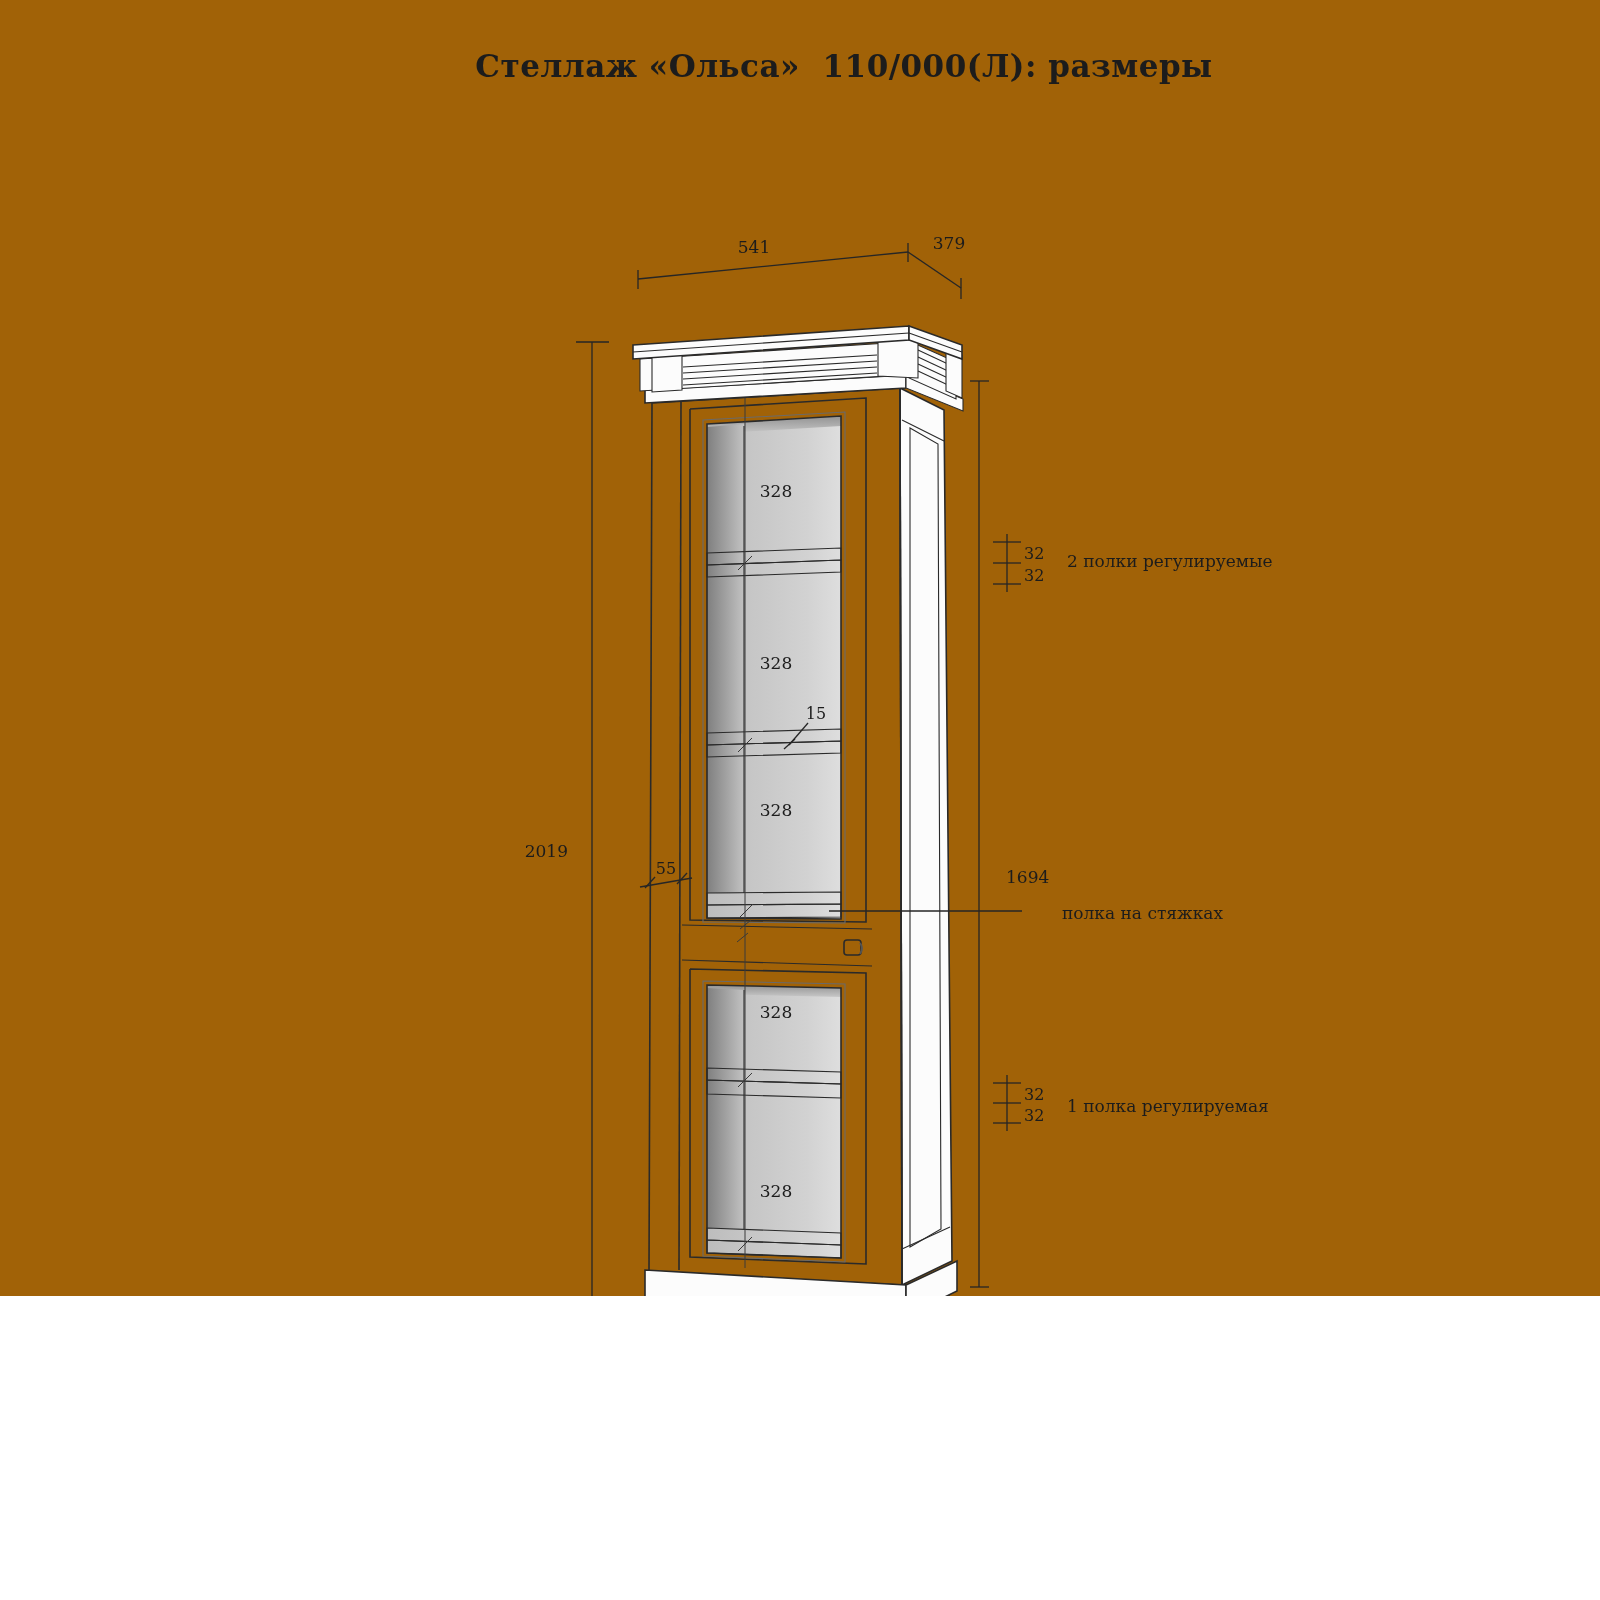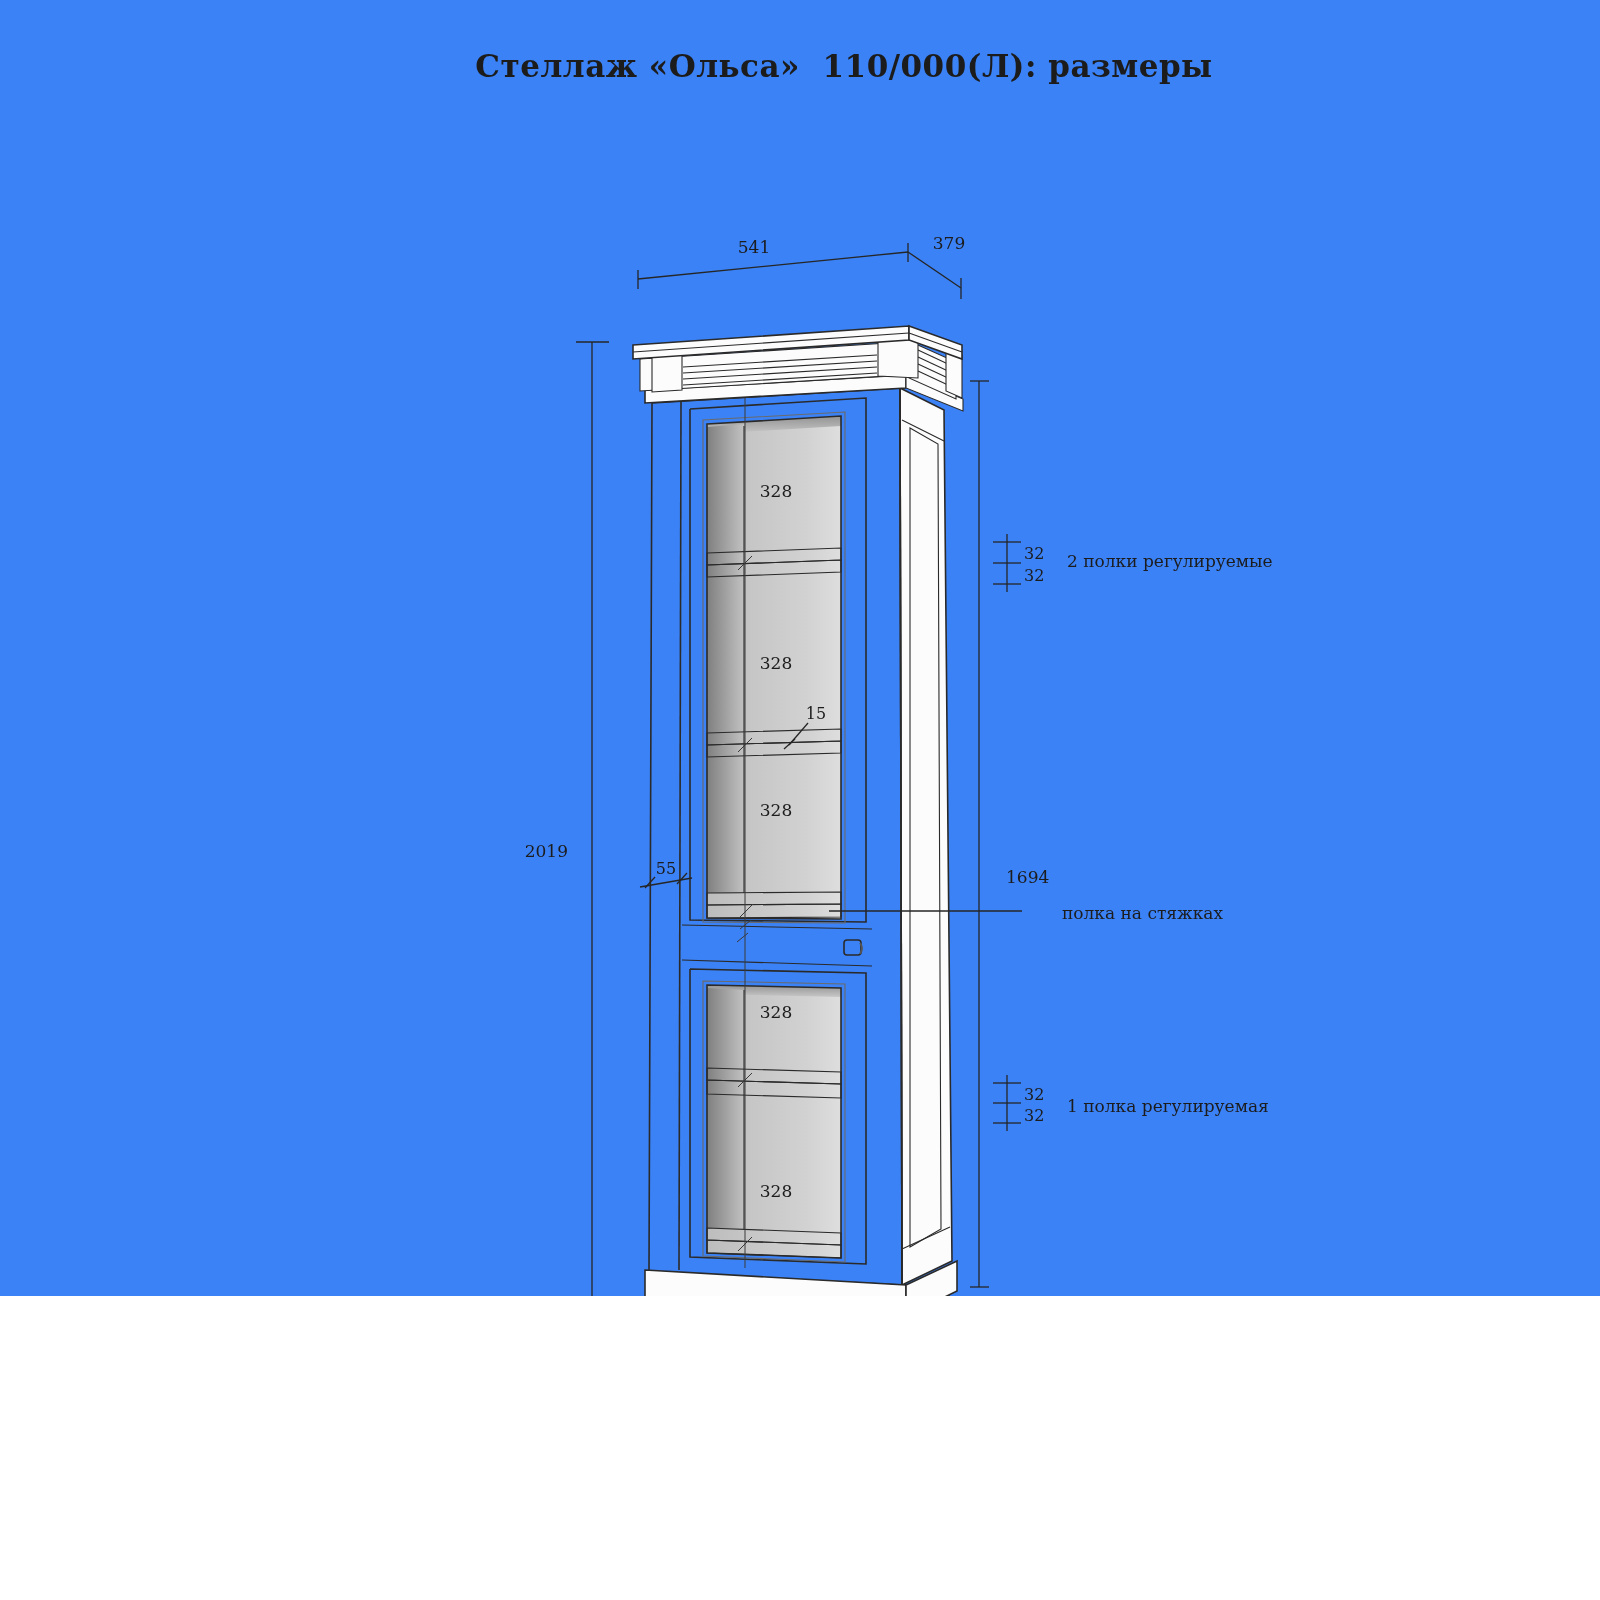--- a/index.html
+++ b/index.html
@@ -1,16 +1,16 @@
 <!DOCTYPE html>
 <html><head>
 <meta charset="utf-8">
 <style>
   html,body{margin:0;padding:0;background:#ffffff;}
-  .page{width:1600px;height:1296px;position:relative;background:#3b82f6;overflow:hidden;}
+  .page{width:1600px;height:1296px;position:relative;background:#a16207;overflow:hidden;}
   svg{display:block;}
   text{font-family:"DejaVu Serif","Liberation Serif",serif;fill:#1c1c1c;}
   .title-text{font-size:31px;font-weight:bold;white-space:pre;letter-spacing:.5px;}
   .dim-text{font-size:17px;}
   .dim-text-sm{font-size:16px;}
   .note-text{font-size:17px;}
   .ln{stroke:#2a2a2a;fill:none;}
   .dimln{stroke:#262626;stroke-width:1.3;fill:none;}
   .thin{stroke-width:1.1;}
   .mid{stroke-width:1.6;}

